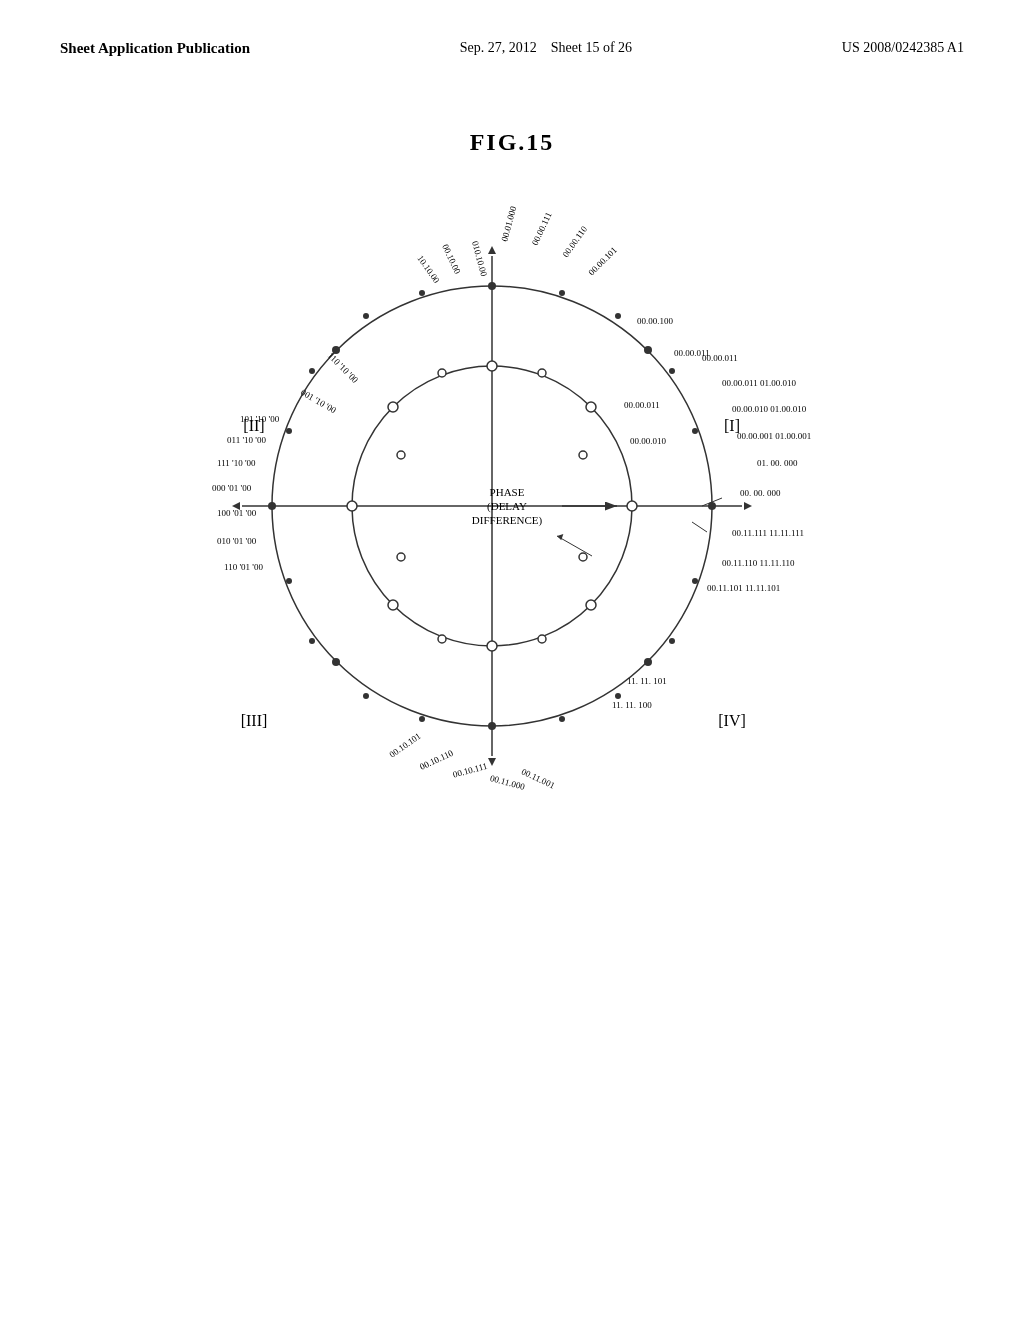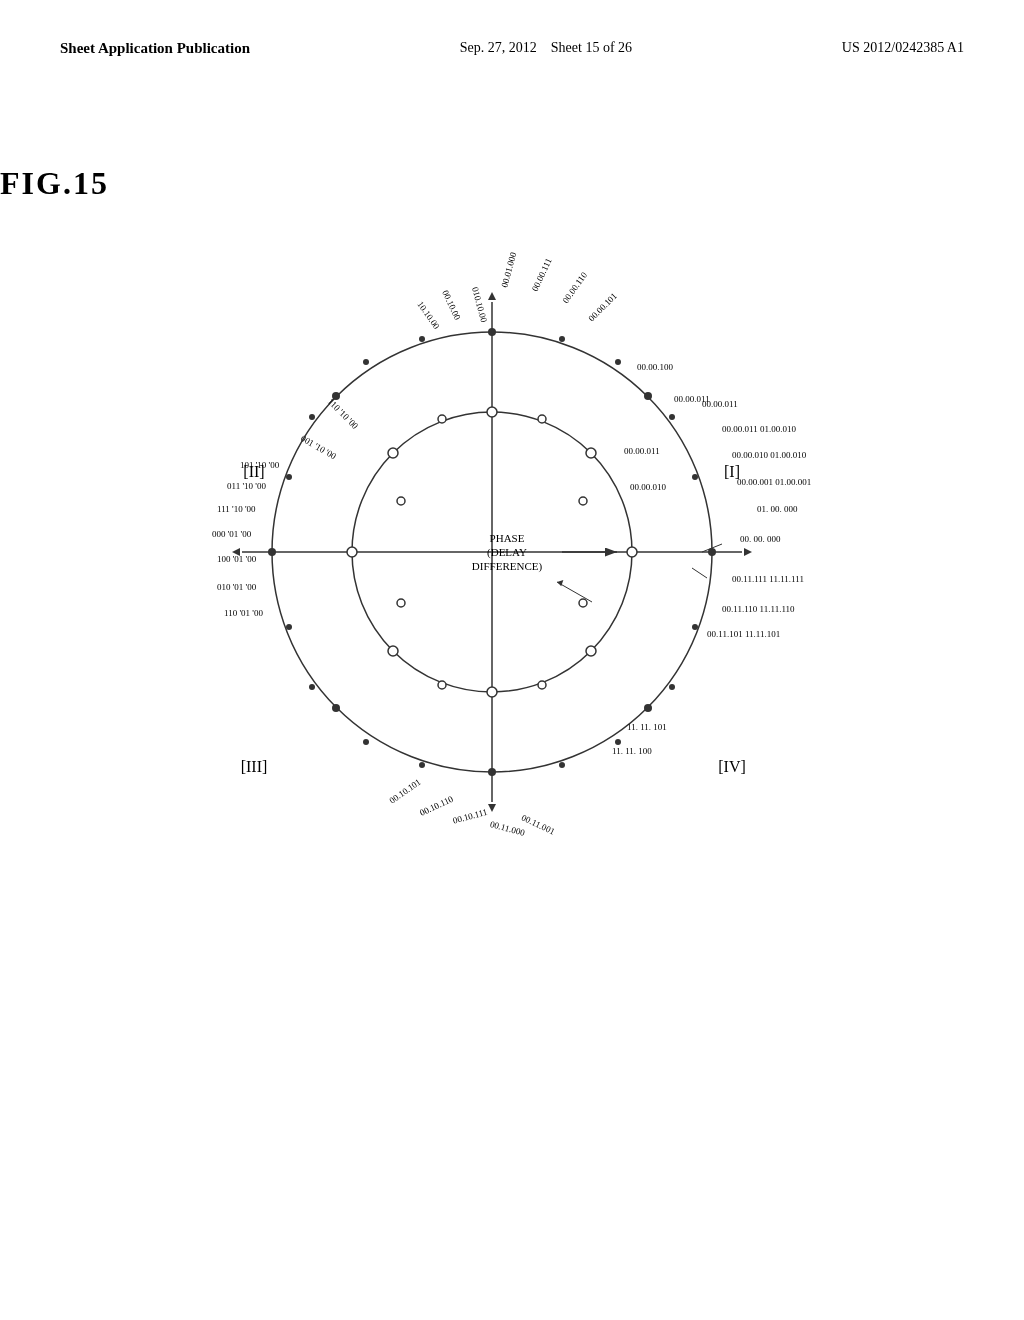--- a/index.html
+++ b/index.html
@@ -23,23 +23,24 @@
       font-size: 15px;
     }
     .header-center {
       text-align: center;
       font-size: 14px;
     }
     .header-right {
       font-size: 14px;
     }
     .fig-title {
-      font-size: 32px;
+      text-align: center;
+      font-size: 24px;
       font-weight: bold;
-      margin-top: 108px;
+      margin-top: 72px;
       letter-spacing: 2px;
     }
     .diagram-container {
       position: relative;
       width: 700px;
       height: 620px;
       margin: 40px auto 0 auto;
     }
     .diagram-svg {
       width: 100%;
@@ -49,21 +50,21 @@
 </head>
 <body>
 
 <div class="page-header">
   <div class="header-left">Sheet Application Publication</div>
   <div class="header-center">
     <span>Sep. 27, 2012</span>
     &nbsp;&nbsp;
     <span>Sheet 15 of 26</span>
   </div>
-  <div class="header-right">US 2012/0242385 A1</div>
+  <div class="header-right">US 2008/0242385 A1</div>
 </div>
 
 <div class="fig-title">FIG.15</div>
 
 <div class="diagram-container">
   <svg class="diagram-svg" viewBox="0 0 700 620" xmlns="http://www.w3.org/2000/svg">
 
     <circle cx="330" cy="310" r="220" fill="none" stroke="#333" stroke-width="1.5"></circle>
 
     <circle cx="330" cy="310" r="140" fill="none" stroke="#333" stroke-width="1.5"></circle>

